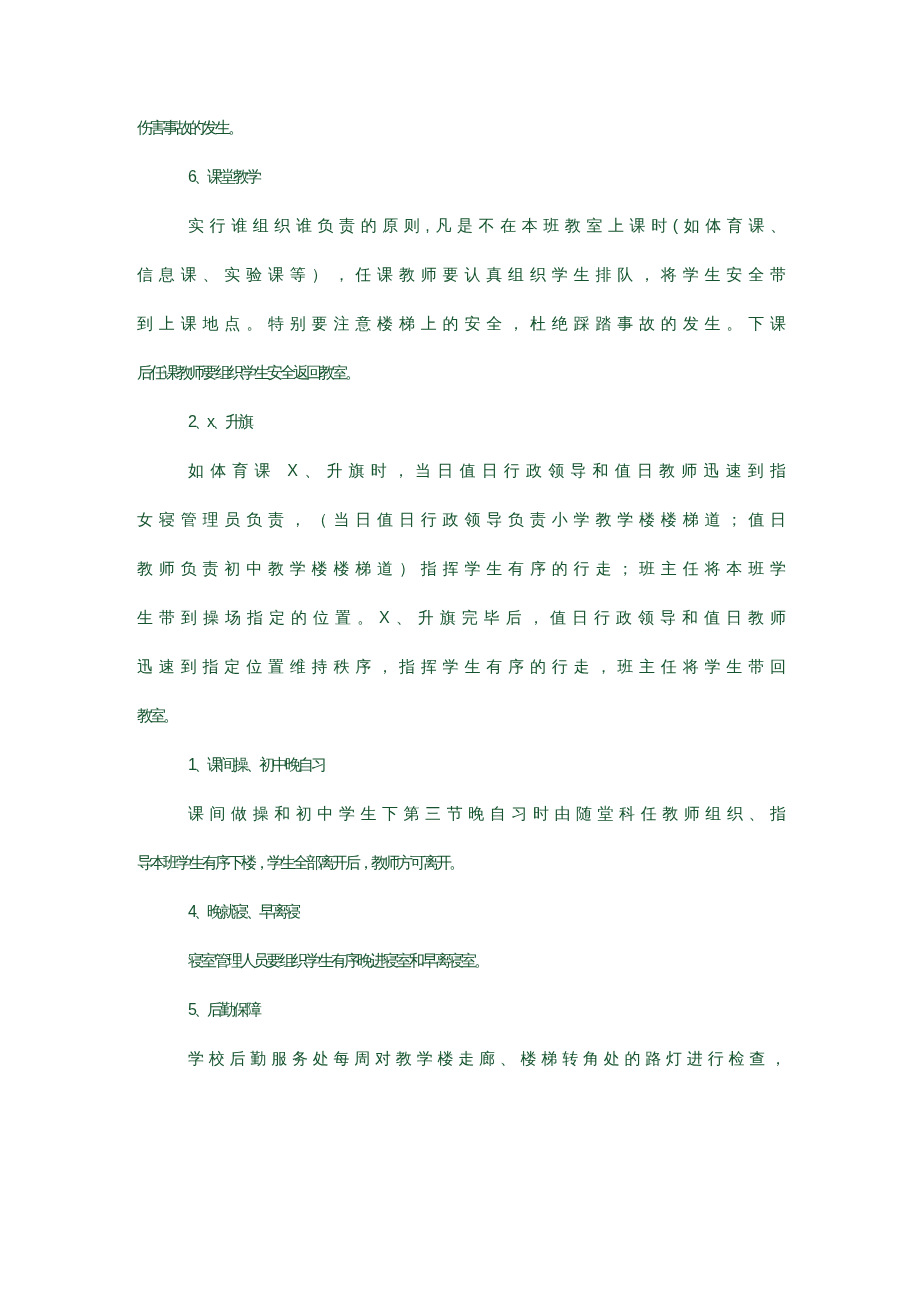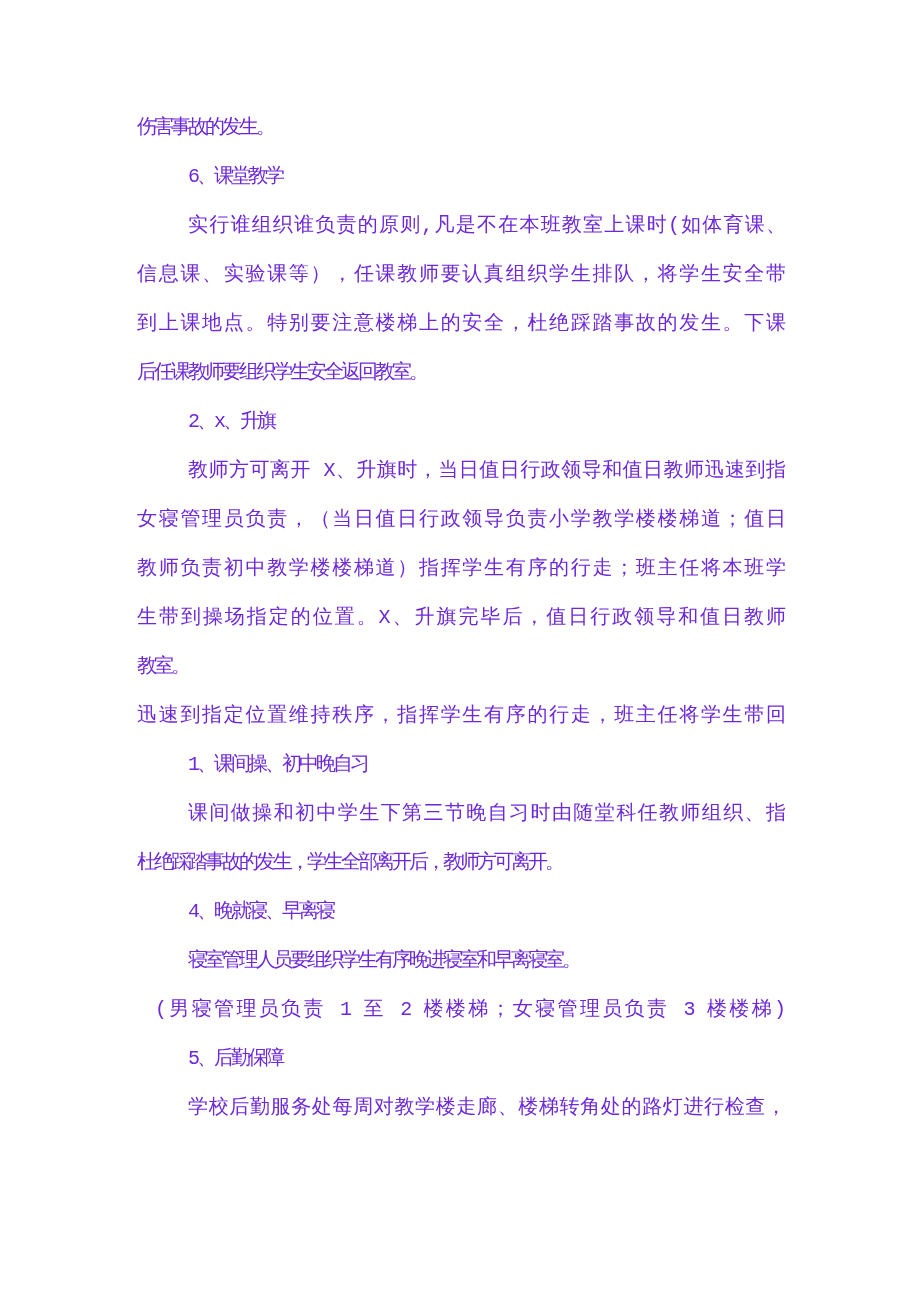--- a/index.html
+++ b/index.html
@@ -12,23 +12,23 @@
     width: 920px;
     height: 1301px;
     background: #ffffff;
     overflow: hidden;
   }
   .text-block {
     position: absolute;
     left: 137px;
     top: 103px;
     width: 646px;
-    color: #6d28d9;
-    font-family: Liberation Mono, monospace;
-    font-size: 20px;
+    color: #14532d;
+    font-family: Liberation Sans, sans-serif;
+    font-size: 16px;
     letter-spacing: -3px;
   }
   .line {
     height: 49px;
     line-height: 49px;
     white-space: nowrap;
     overflow: visible;
   }
   .line.justify {
     white-space: normal;
@@ -45,28 +45,27 @@
 <div class="page">
   <div class="text-block">
 
   <div class="line indent-0">伤害事故的发生。</div>
       <div class="line indent-2">6、课堂教学</div>
       <div class="line indent-2 justify">实行谁组织谁负责的原则,凡是不在本班教室上课时(如体育课、</div>
       <div class="line indent-0 justify">信息课、实验课等），任课教师要认真组织学生排队，将学生安全带</div>
       <div class="line indent-0 justify">到上课地点。特别要注意楼梯上的安全，杜绝踩踏事故的发生。下课</div>
       <div class="line indent-0">后任课教师要组织学生安全返回教室。</div>
       <div class="line indent-2">2、x、升旗</div>
-      <div class="line indent-2 justify">教师方可离开 X、升旗时，当日值日行政领导和值日教师迅速到指</div>
+      <div class="line indent-2 justify">如体育课 X、升旗时，当日值日行政领导和值日教师迅速到指</div>
       <div class="line indent-0 justify">女寝管理员负责，（当日值日行政领导负责小学教学楼楼梯道；值日</div>
       <div class="line indent-0 justify">教师负责初中教学楼楼梯道）指挥学生有序的行走；班主任将本班学</div>
       <div class="line indent-0 justify">生带到操场指定的位置。X、升旗完毕后，值日行政领导和值日教师</div>
+      <div class="line indent-0 justify">迅速到指定位置维持秩序，指挥学生有序的行走，班主任将学生带回</div>
       <div class="line indent-0">教室。</div>
-      <div class="line indent-0 justify">迅速到指定位置维持秩序，指挥学生有序的行走，班主任将学生带回</div>
       <div class="line indent-2">1、课间操、初中晚自习</div>
       <div class="line indent-2 justify">课间做操和初中学生下第三节晚自习时由随堂科任教师组织、指</div>
-      <div class="line indent-0">杜绝踩踏事故的发生，学生全部离开后，教师方可离开。</div>
+      <div class="line indent-0">导本班学生有序下楼，学生全部离开后，教师方可离开。</div>
       <div class="line indent-2">4、晚就寝、早离寝</div>
       <div class="line indent-2">寝室管理人员要组织学生有序晚进寝室和早离寝室。</div>
-      <div class="line indent-1 justify">(男寝管理员负责 1 至 2 楼楼梯；女寝管理员负责 3 楼楼梯)</div>
       <div class="line indent-2">5、后勤保障</div>
       <div class="line indent-2 justify">学校后勤服务处每周对教学楼走廊、楼梯转角处的路灯进行检查，</div>
     </div>
 </div>
 
 </body></html>

